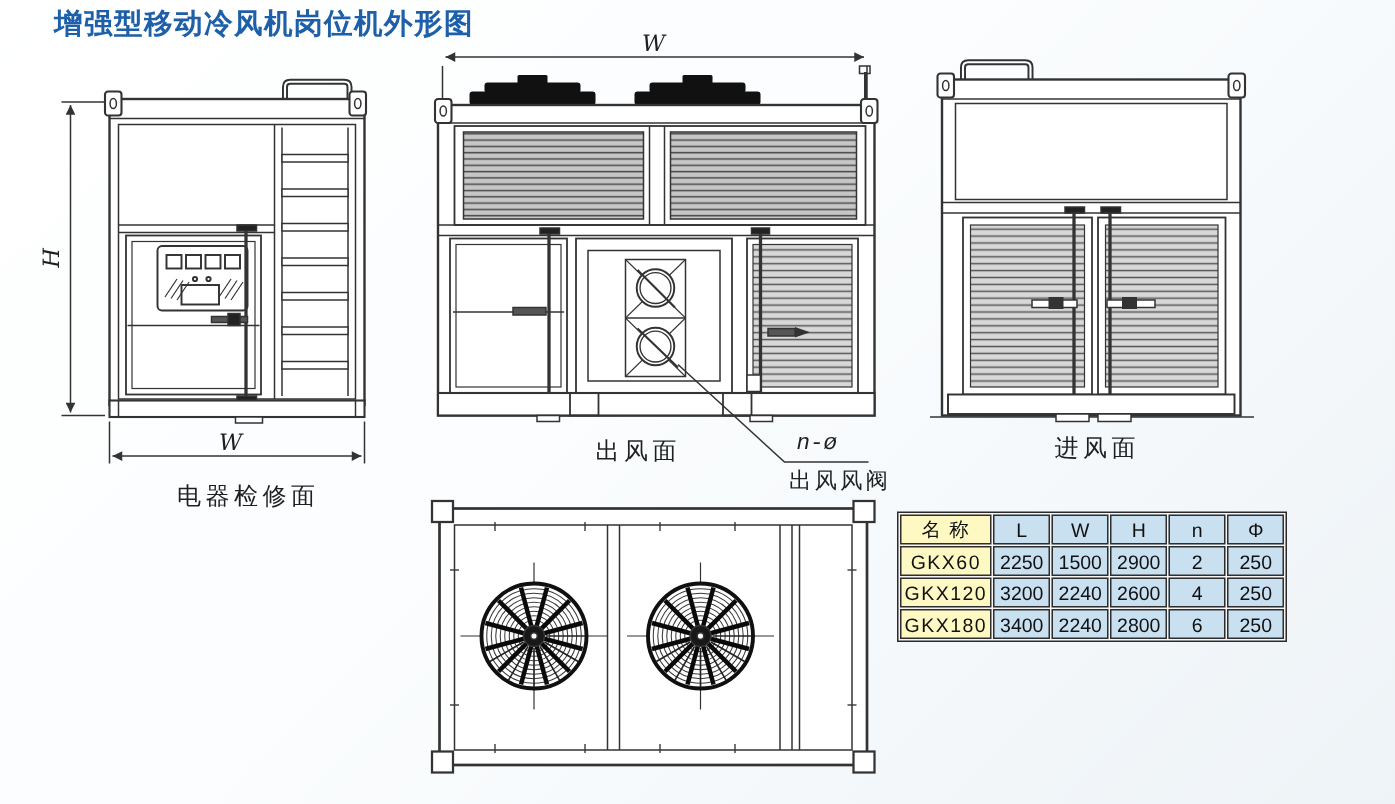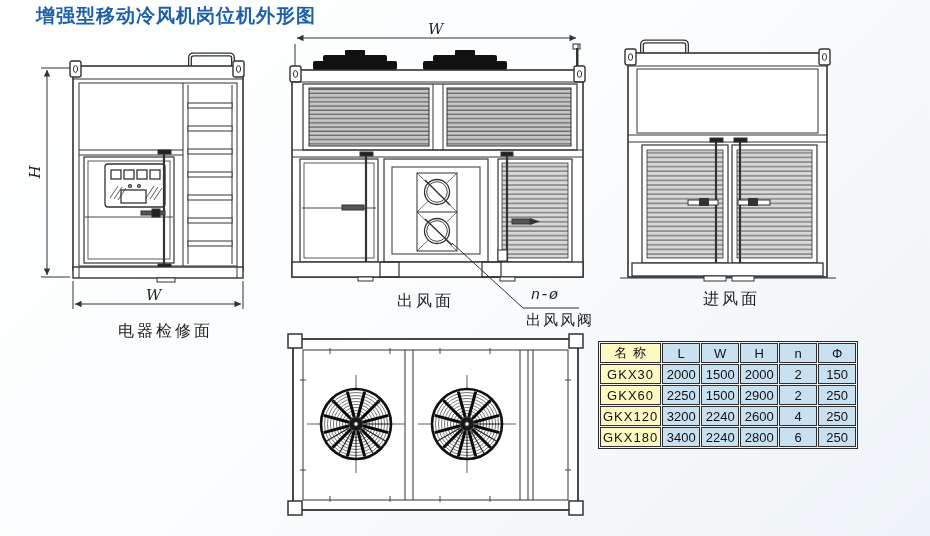--- a/index.html
+++ b/index.html
@@ -333,28 +333,20 @@
           <th class="name">名 称</th>
           <th class="num">L</th>
           <th class="num">W</th>
           <th class="num">H</th>
           <th class="num">n</th>
           <th class="num">Φ</th>
         </tr>
   </thead>
   <tbody>
         <tr>
-          <td class="name">GKX30</td>
-          <td class="num">2000</td>
-          <td class="num">1500</td>
-          <td class="num">2000</td>
-          <td class="num">2</td>
-          <td class="num">150</td>
-        </tr>
-        <tr>
           <td class="name">GKX60</td>
           <td class="num">2250</td>
           <td class="num">1500</td>
           <td class="num">2900</td>
           <td class="num">2</td>
           <td class="num">250</td>
         </tr>
         <tr>
           <td class="name">GKX120</td>
           <td class="num">3200</td>

